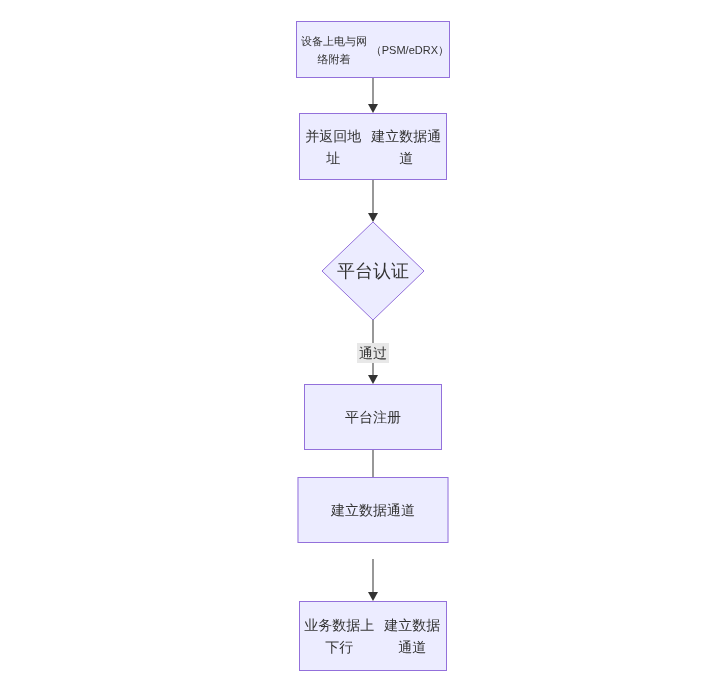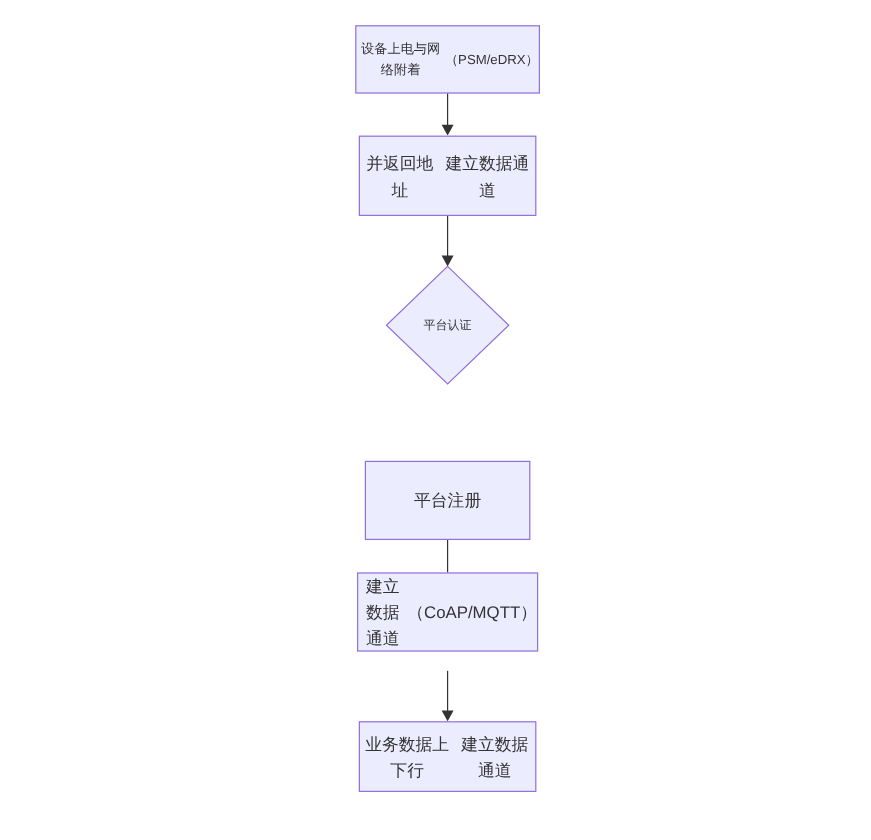--- a/index.html
+++ b/index.html
@@ -48,21 +48,21 @@
   .diamond-wrap svg { display: block; }
   .diamond-wrap polygon {
     fill: var(--node-fill);
     stroke: var(--node-border);
     stroke-width: 1;
   }
   .diamond-label {
     position: absolute;
     top: 0; left: 0; right: 0; bottom: 0;
     display: flex; align-items: center; justify-content: center;
-    font-size: 10px;
+    font-size: 18px;
     color: var(--text);
     text-align: center;
   }
   .connector {
     position: absolute;
     left: 373px;
     transform: translateX(-50%);
     width: 40px;
   }
   .cline {
@@ -121,38 +121,42 @@
     <div class="chead"></div>
   </div>
 
   <div class="diamond-wrap" style="top:221px">
     <svg width="104" height="100" viewBox="0 0 104 100">
       <polygon points="52,1 103,50 52,99 1,50"></polygon>
     </svg>
     <div class="diamond-label">平台认证</div>
   </div>
 
+  <div class="connector" style="top:320px;height:64px">
+    <div class="cline"></div>
+    <span class="edge-label">通过</span>
+    <div class="chead"></div>
+  </div>
 
   <div class="node" style="top:384px;width:138px;height:66px">
     <div>平台注册</div>
   </div>
 
   <div class="connector" style="top:450px;height:43px">
     <div class="cline"></div>
     <div class="chead"></div>
   </div>
 
   <div class="node" style="top:477px;width:151px;height:66px">
     <div>建立数据通道</div>
-    <div>（CoAP/MQTT）</div>
   </div>
 
   <div class="connector" style="top:559px;height:42px">
     <div class="cline"></div>
     <div class="chead"></div>
   </div>
 
-  <div class="node" style="top:601px;width:148px;height:59px">
+  <div class="node" style="top:601px;width:148px;height:70px">
     <div>业务数据上下行</div>
     <div>建立数据通道</div>
   </div>
 
 </div>
 
 </body></html>

